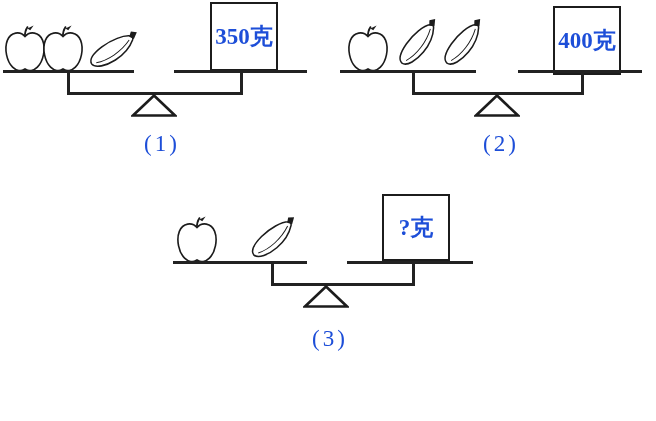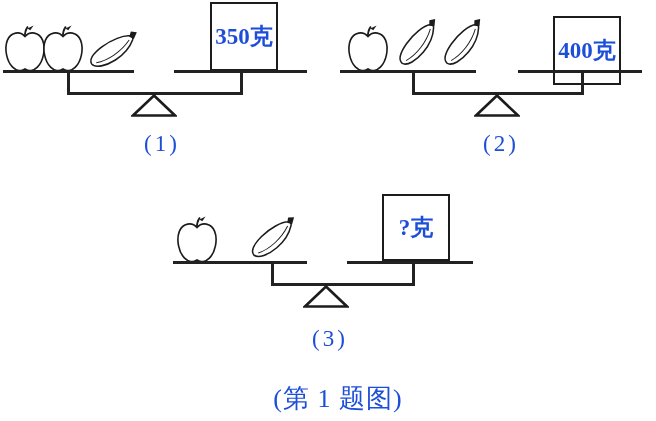--- a/index.html
+++ b/index.html
@@ -32,21 +32,21 @@
   .s1 .vl{left:67px;top:72px;height:21px;}
   .s1 .vr{left:240px;top:72px;height:21px;}
   .s1 .beam{left:67px;top:92px;width:176px;}
   .s1 .fulcrum{left:131px;top:94px;}
   .s1 .slabel{left:120px;top:131px;}
 
   
   .s2 .a1{left:19px;top:24px;}
   .s2 .b1{left:64px;top:26px;transform:rotate(-26deg);}
   .s2 .b2{left:109px;top:26px;transform:rotate(-26deg);}
-  .s2 .wbox{left:225px;top:16px;width:68px;height:69px;font-family:Liberation Serif, serif;}
+  .s2 .wbox{left:225px;top:6px;width:68px;height:69px;font-family:Liberation Serif, serif;}
   .s2 .pl{left:12px;top:70px;width:136px;}
   .s2 .pr{left:190px;top:70px;width:124px;}
   .s2 .vl{left:84px;top:72px;height:21px;}
   .s2 .vr{left:253px;top:72px;height:21px;}
   .s2 .beam{left:84px;top:92px;width:172px;}
   .s2 .fulcrum{left:146px;top:94px;}
   .s2 .slabel{left:131px;top:131px;}
 
   
   .s3 .a1{left:176px;top:30px;}
@@ -167,14 +167,13 @@
     <div class="vert vr"></div>
     <div class="beam"></div>
     <div class="fulcrum">
         <svg width="46" height="23" viewBox="0 0 46 23">
           <use href="#sym-fulcrum"></use>
         </svg>
       </div>
     <div class="slabel">(3)</div>
   </section>
 
-  <div class="caption">(第 1 题图)</div>
 </div>
 
 </body></html>

